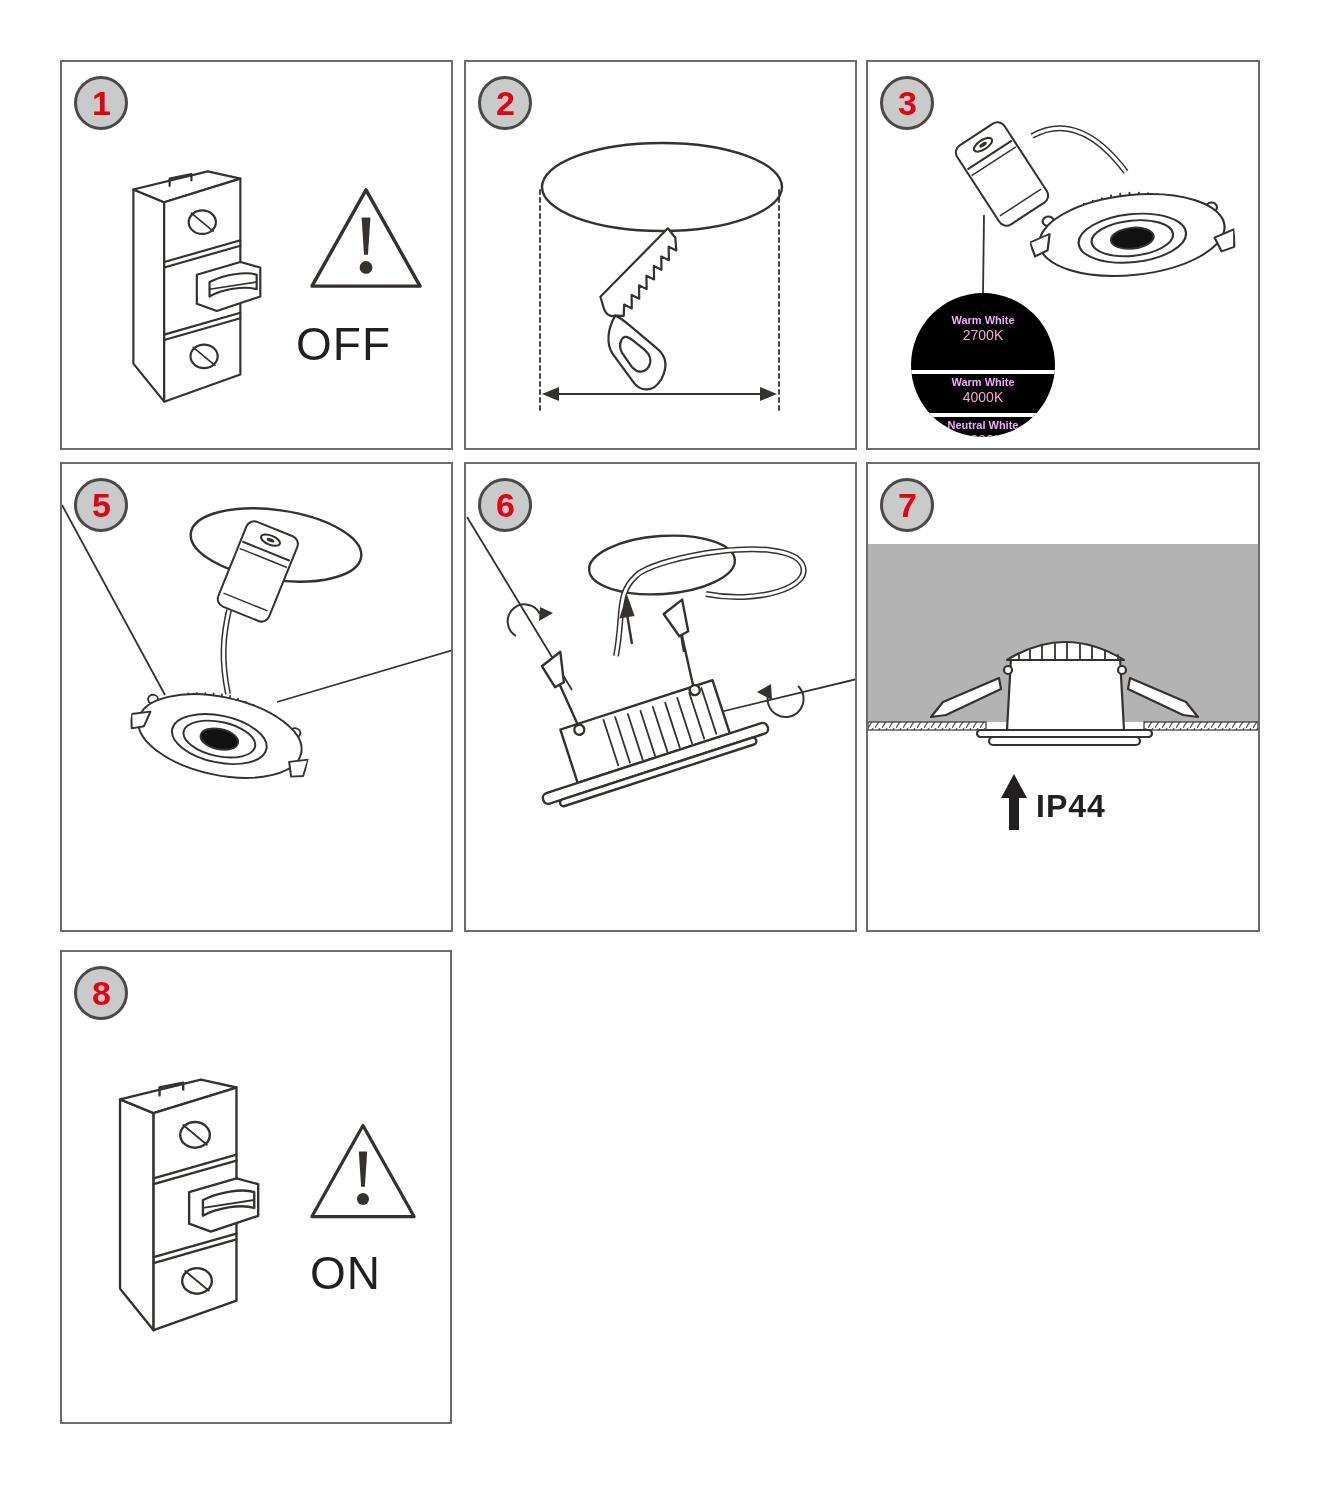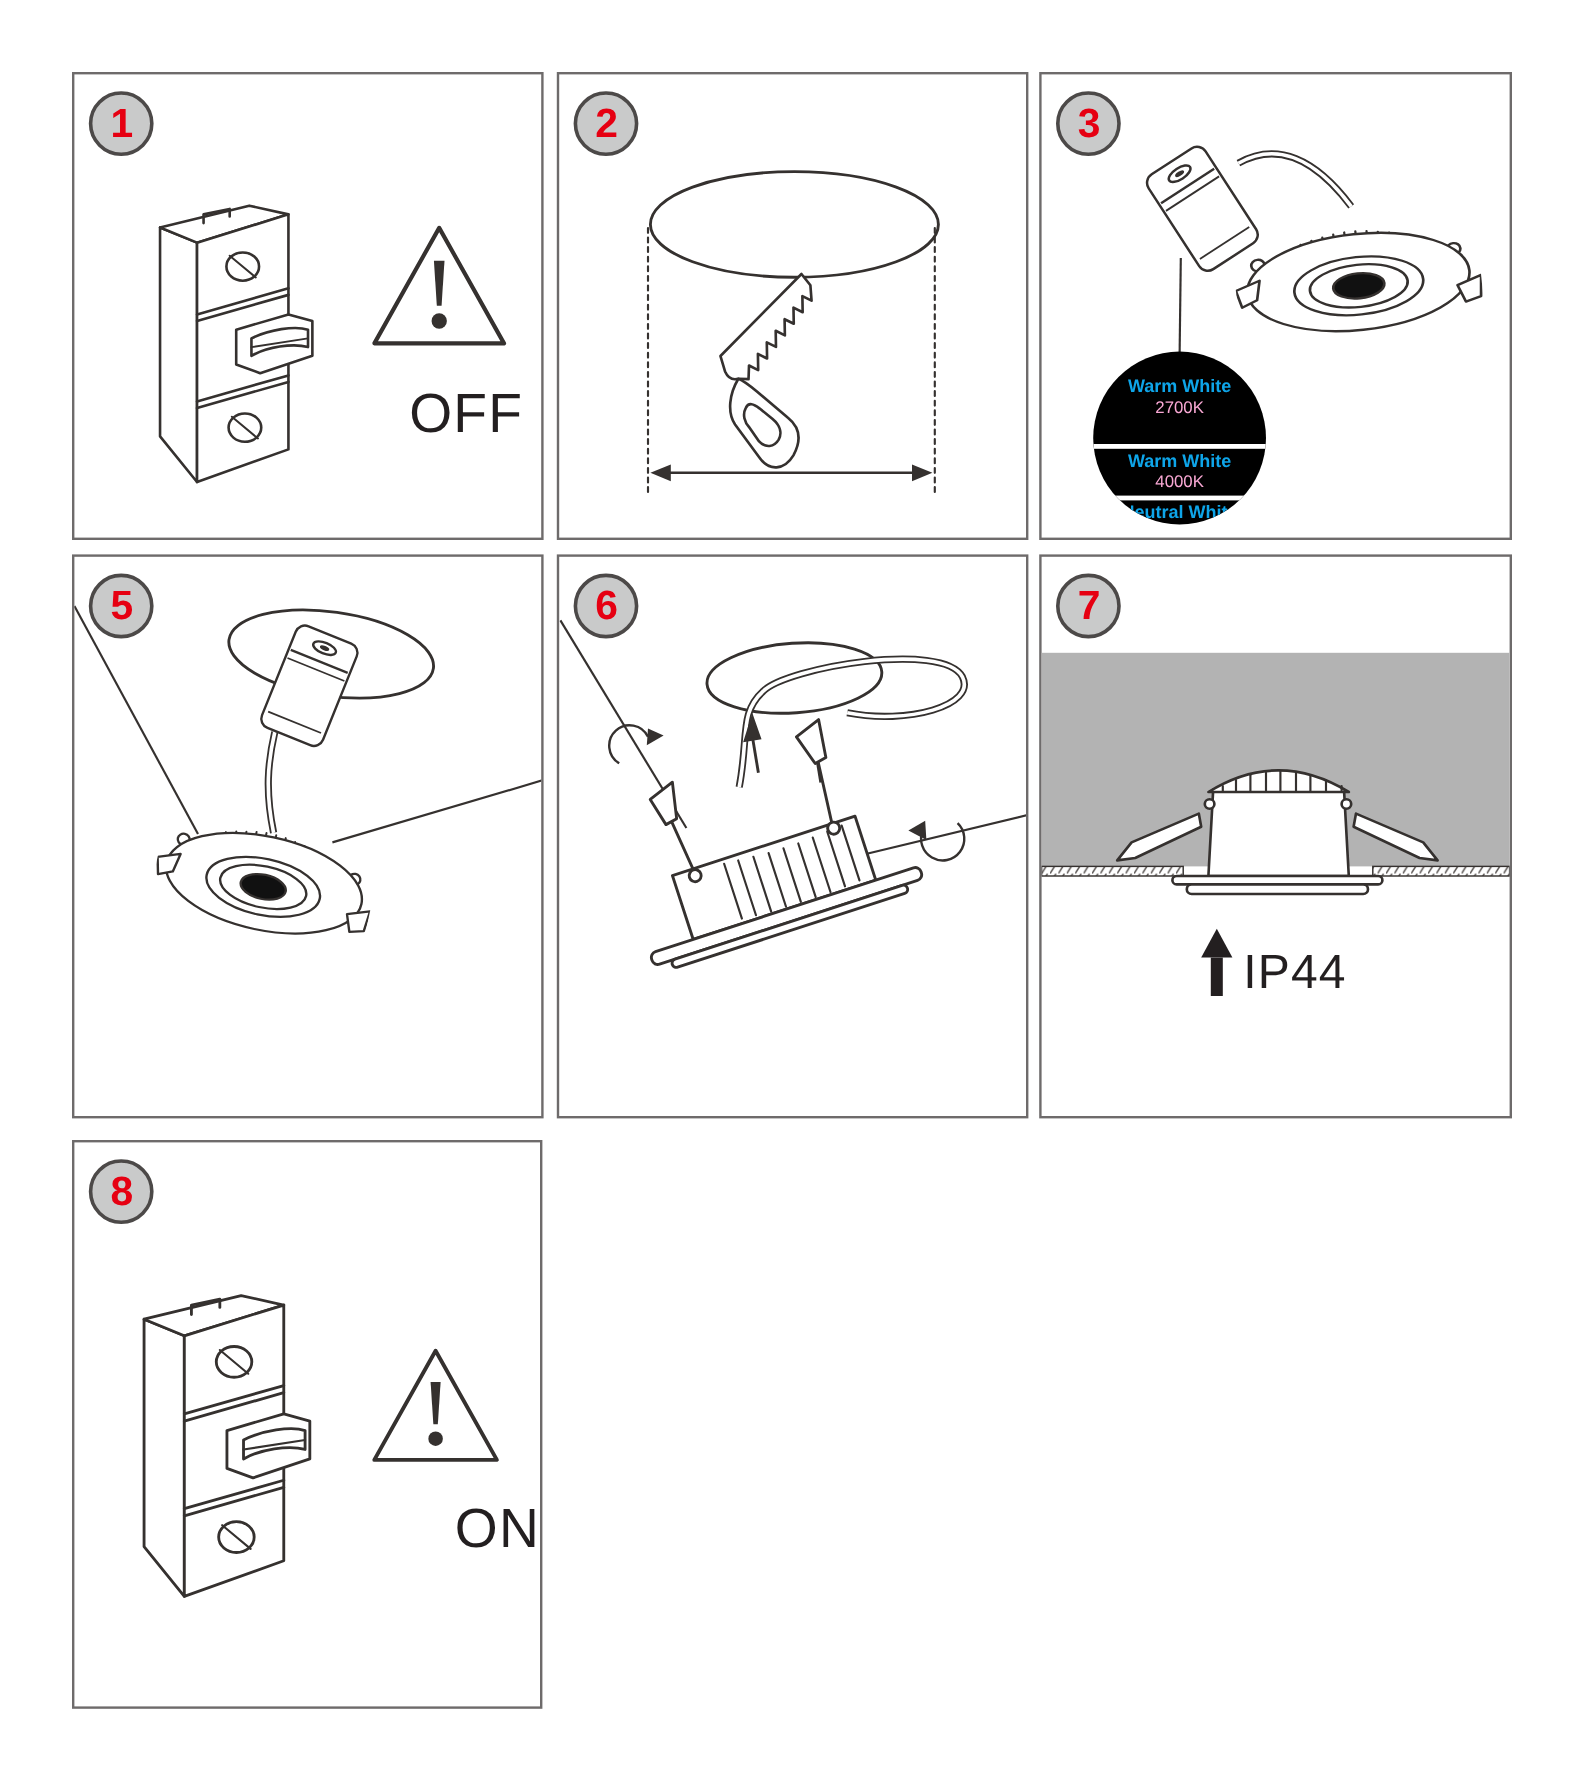--- a/index.html
+++ b/index.html
@@ -14,31 +14,31 @@
   .badge {
     position:absolute; left:12px; top:14px; width:54px; height:54px;
     box-sizing:border-box; border-radius:50%;
     background:#c9caca; border:3px solid #4c4948;
     display:flex; align-items:center; justify-content:center;
     font-weight:bold; font-size:34px; color:#e60012; z-index:6;
     letter-spacing:-1px;
   }
   svg.art { position:absolute; left:0; top:0; z-index:1; }
   .label { position:absolute; z-index:4; color:#231f20; }
-  .power-label { font-size:46px; letter-spacing:1px; width:140px; text-align:right; }
+  .power-label { font-size:46px; letter-spacing:1px; width:140px; text-align:left; }
   .dim-label   { font-size:37px; width:200px; text-align:center; }
-  .ip-label    { font-size:40px; font-weight:normal; letter-spacing:1px; }
+  .ip-label    { font-size:32px; font-weight:bold; letter-spacing:1px; }
   .callout {
     position:absolute; z-index:5; width:144px; height:144px; border-radius:50%;
     background:#000000; overflow:hidden; text-align:center; color:#ffffff;
   }
   .co-row1 { height:56px; padding-top:21px; }
   .co-row  { height:39px; padding-top:2px; box-sizing:border-box; }
   .co-div  { height:4px; background:#ffffff; }
-  .co-name { font-size:15px; font-weight:bold; line-height:1.15; color:#0ea5e9; }
+  .co-name { font-size:11px; font-weight:bold; line-height:1.15; color:#f0abfc; }
   .co-temp { font-size:14px; line-height:1.15; color:#f9a8d4; }
 </style>
 </head>
 <body>
 
 <div class="page">
 
   <svg width="0" height="0" style="position:absolute">
     <defs>
 

